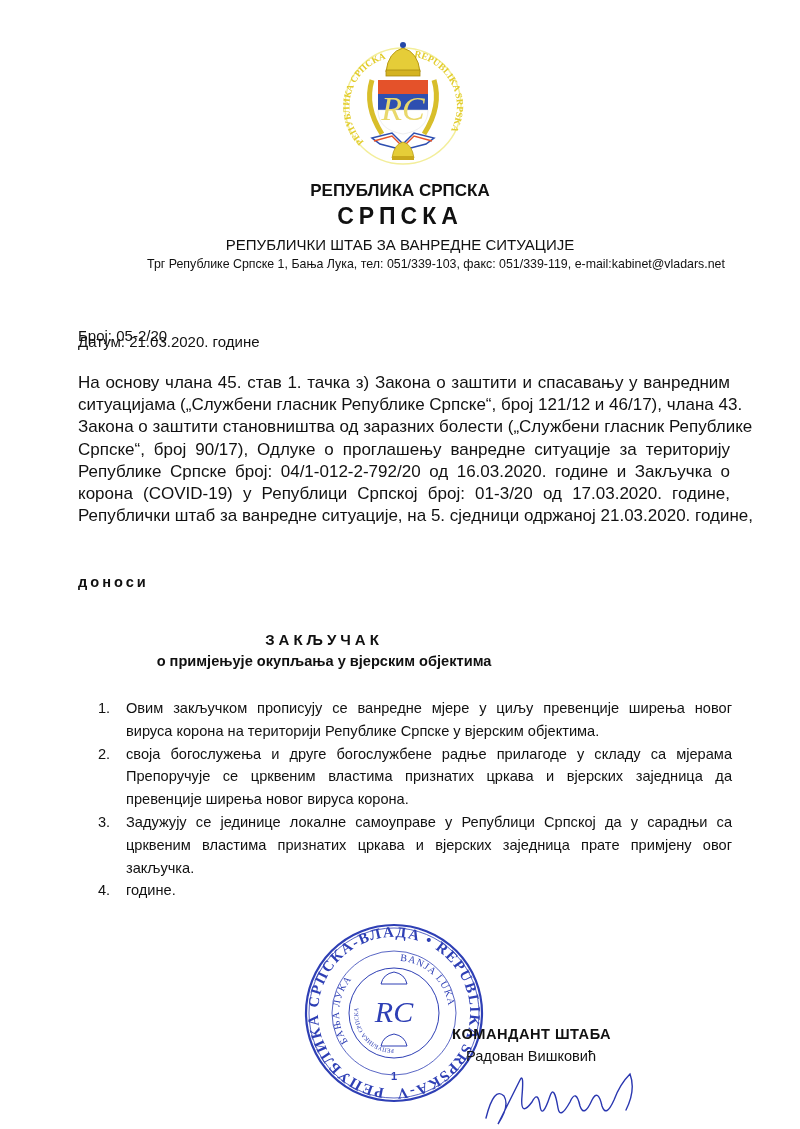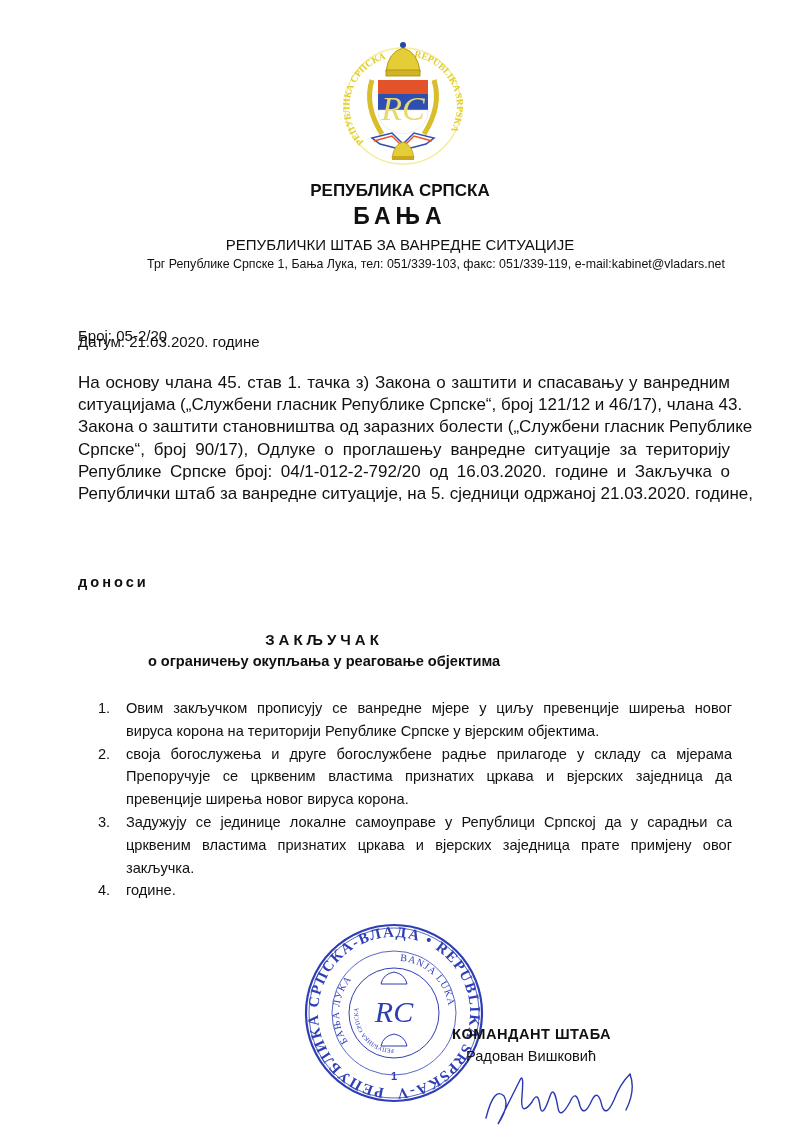--- a/index.html
+++ b/index.html
@@ -65,39 +65,40 @@
 
   <path d="M30 108 L50 103 L61 114 L72 103 L92 108 L84 114 L61 120 L38 114 Z" fill="#ffffff" stroke="#2e4fb0" stroke-width="1.5"></path>
   <path d="M32 111 L50 106 L61 117 L72 106 L90 111" fill="none" stroke="#e4522a" stroke-width="1.5"></path>
   <g>
     <path d="M50 128 Q52 114 61 112 Q70 114 72 128 Z" fill="#e5cd38" stroke="#b89a15" stroke-width="0.8"></path>
     <rect x="50" y="126" width="22" height="4" fill="#c9a81c"></rect>
   </g>
 </svg>
 
 <div class="hdr hdr1">РЕПУБЛИКА СРПСКА</div>
-<div class="hdr hdr2">БАЊА</div>
+<div class="hdr hdr2">СРПСКА</div>
 <div class="hdr hdr3">РЕПУБЛИЧКИ ШТАБ ЗА ВАНРЕДНЕ СИТУАЦИЈЕ</div>
 <div class="hdr hdr4">Трг Републике Српске 1,  Бања Лука, тел: 051/339-103, факс: 051/339-119, e-mail:kabinet@vladars.net</div>
 
 <div class="meta meta1">Број: 05-2/20</div>
 <div class="meta meta2">Датум: 21.03.2020. године</div>
 
 <div class="para">
   <span class="ln">На основу  члана 45. став 1. тачка з) Закона о заштити и спасавању у ванредним</span>
   <span class="ln">ситуацијама („Службени гласник Републике Српске“, број 121/12 и 46/17), члана 43.</span>
   <span class="ln">Закона о заштити становништва од заразних болести („Службени гласник Републике</span>
   <span class="ln">Српске“, број 90/17), Одлуке о проглашењу ванредне ситуације за територију</span>
   <span class="ln">Републике Српске број: 04/1-012-2-792/20 од 16.03.2020. године и Закључка о</span>
+  <span class="ln">корона (COVID-19) у Републици Српској број: 01-3/20 од 17.03.2020. године,</span>
   <span class="ln">Републички штаб за ванредне ситуације, на 5.  сједници одржаној 21.03.2020. године,</span>
 </div>
 <div class="donosi">доноси</div>
 
 <div class="ttl ttl1">ЗАКЉУЧАК</div>
-<div class="ttl ttl2">о ограничењу окупљања у реаговање објектима</div>
+<div class="ttl ttl2">о примјењује окупљања у вјерским објектима</div>
 
 <ol class="list">
   <li>
     <span class="num">1.</span>
     <span class="tx">
       <span class="tl">Овим закључком прописују се ванредне мјере у циљу превенције ширења новог</span>
       <span class="tl last">вируса корона на територији Републике Српске у вјерским објектима.</span>
     </span>
   </li>
   <li>

